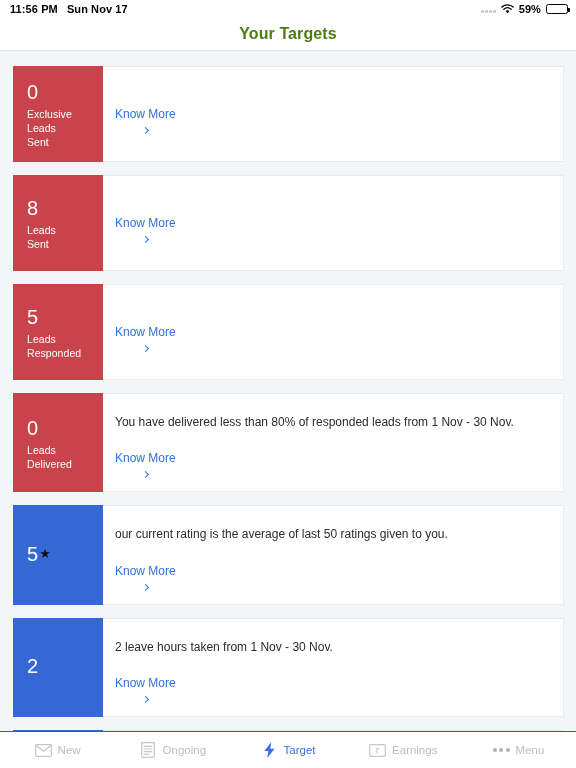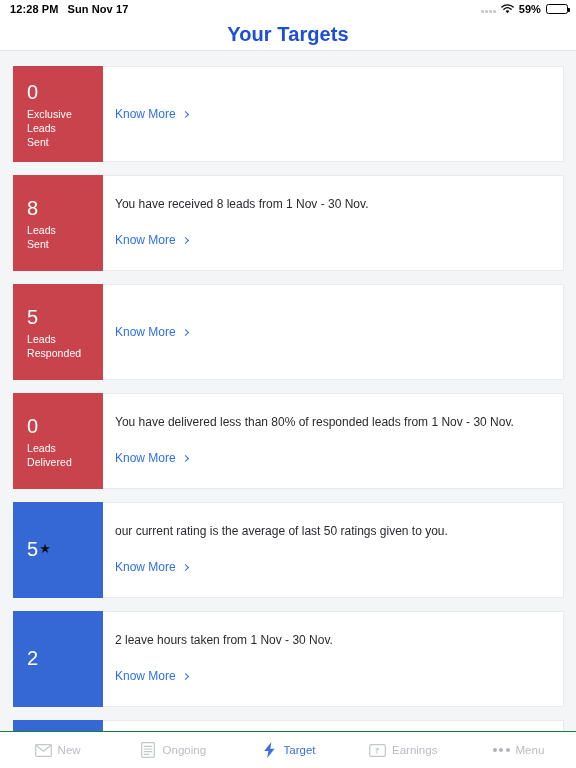--- a/index.html
+++ b/index.html
@@ -55,23 +55,23 @@
   
   .header {
     height: 33px;
     background: #ffffff;
     border-bottom: 1px solid #e3e5e8;
     display: flex;
     align-items: center;
     justify-content: center;
   }
   .header h1 {
-    font-size: 20px;
+    font-size: 16px;
     font-weight: bold;
-    color: #1d4ed8;
+    color: #4d7c0f;
     letter-spacing: 0.1px;
   }
 
   
   .list {
     position: absolute;
     top: 52px;
     left: 0;
     right: 0;
     bottom: 37px;
@@ -133,20 +133,21 @@
   }
   .know-more {
     margin-top: 20px;
     display: inline-flex;
     align-items: center;
     gap: 7px;
     color: #2f6fe4;
     font-size: 12px;
     cursor: pointer;
     width: max-content;
+    flex-direction: column;
   }
   .chev {
     display: inline-block;
     width: 5px; height: 5px;
     border-top: 1.3px solid #2f6fe4;
     border-right: 1.3px solid #2f6fe4;
     transform: rotate(45deg);
     position: relative; top: 0px;
   }
 
@@ -175,21 +176,21 @@
   .dots-icon { display: flex; gap: 2.5px; align-items: center; }
   .dots-icon i { width: 4px; height: 4px; border-radius: 50%; background: #b0b3b9; display: block; }
 </style>
 </head>
 <body>
 
 <div id="app">
 
   <div class="statusbar">
     <div class="sb-left">
-      <span>12:28 PM</span>
+      <span>11:56 PM</span>
       <span>Sun Nov 17</span>
     </div>
     <div class="sb-right">
       <span class="cell-dots">
         <i></i>
           <i></i>
           <i></i>
           <i></i>
       </span>
       <span class="wifi">
@@ -226,21 +227,20 @@
         </div>
       </div>
       <div class="card">
         <div class="badge red">
           <div class="badge-value">
             <span>8</span>
           </div>
           <div class="badge-label"><span>Leads</span><br><span>Sent</span></div>
         </div>
         <div class="card-body">
-          <div class="card-text">You have received 8 leads from 1 Nov - 30 Nov.</div>
           <div class="know-more">
             <span>Know More</span>
             <span class="chev"></span>
           </div>
         </div>
       </div>
       <div class="card">
         <div class="badge red">
           <div class="badge-value">
             <span>5</span>

